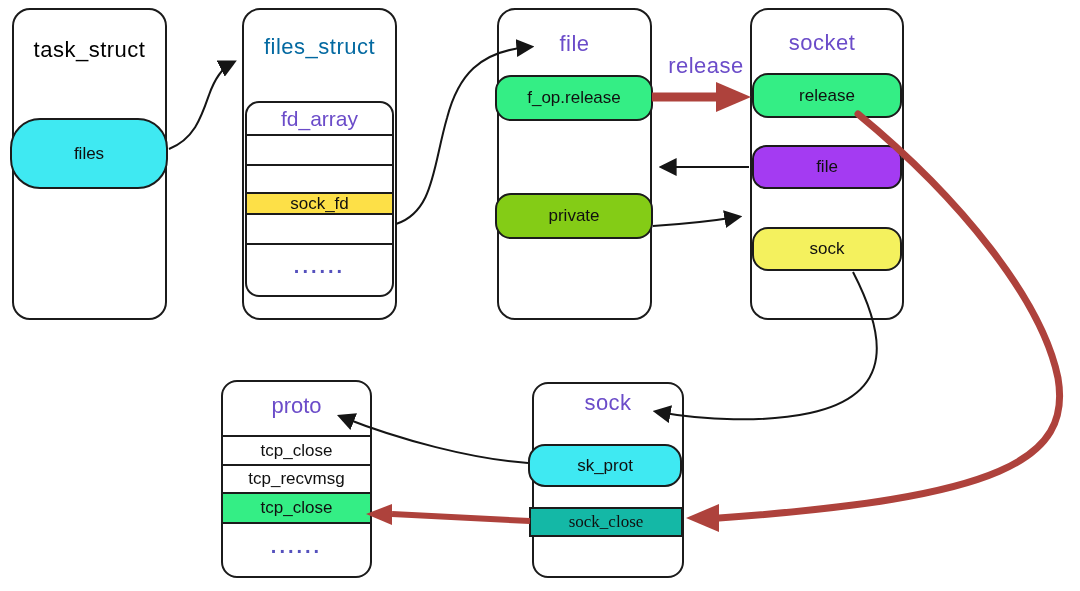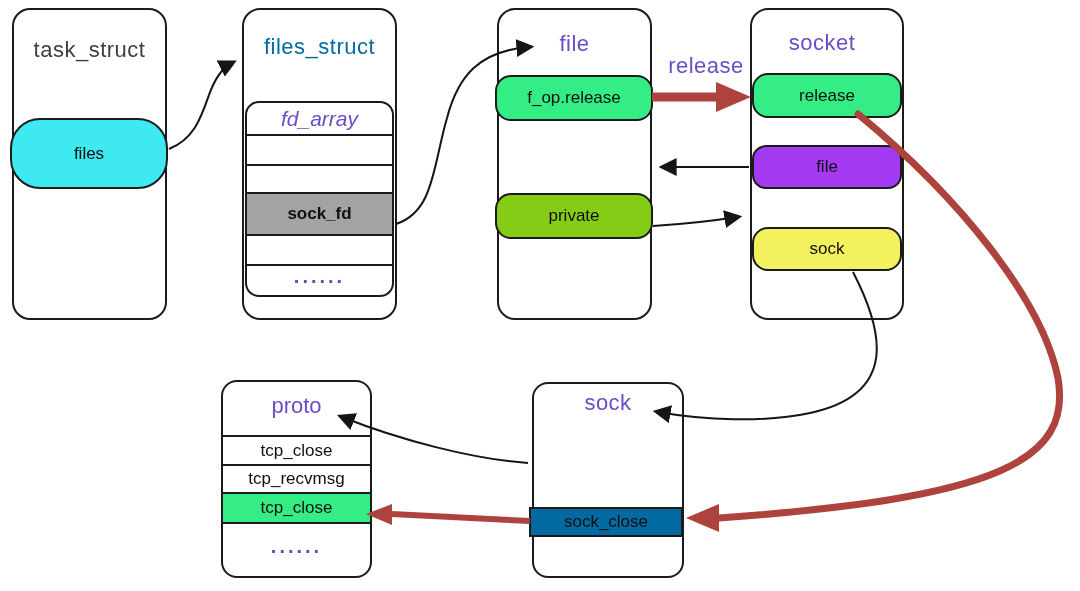--- a/index.html
+++ b/index.html
@@ -45,43 +45,44 @@
 <body>
 
 <div class="canvas">
 
   <div class="box" style="left:12px;top:8px;width:155px;height:312px;"></div>
   <div class="box" style="left:242px;top:8px;width:155px;height:312px;"></div>
   <div class="box" style="left:497px;top:8px;width:155px;height:312px;"></div>
   <div class="box" style="left:750px;top:8px;width:154px;height:312px;"></div>
   <div class="box" style="left:532px;top:382px;width:152px;height:196px;border-radius:16px;"></div>
 
-  <div class="title" style="left: 12px; top: 37px; width: 155px; color: #404040;">task_struct</div>
+  <div class="title" style="left: 12px; top: 37px; width: 155px; color: #000000;">task_struct</div>
   <div class="title" style="left: 242px; top: 34px; width: 155px; color: #0369a1;">files_struct</div>
   <div class="title" style="left: 497px; top: 31px; width: 155px; color: rgb(107, 76, 201);">file</div>
   <div class="title" style="left: 750px; top: 30px; width: 144px; color: rgb(107, 76, 201);">socket</div>
   <div class="title" style="left: 532px; top: 390px; width: 152px; color: rgb(107, 76, 201);">sock</div>
   <div class="title" style="left: 650px; top: 53px; width: 112px; color: rgb(107, 76, 201);">release</div>
 
   <div class="pill" style="left: 10px; top: 118px; width: 158px; height: 71px; border-radius: 30px; background-color: rgb(63, 233, 242);">files</div>
 
   <div class="pill" style="left: 495px; top: 75px; width: 158px; height: 46px; background-color: rgb(52, 238, 133);">f_op.release</div>
   <div class="pill" style="left: 495px; top: 193px; width: 158px; height: 46px; background-color: #84cc16;">private</div>
 
   <div class="pill" style="left: 752px; top: 73px; width: 150px; height: 45px; background-color: rgb(52, 238, 133);">release</div>
   <div class="pill" style="left: 752px; top: 145px; width: 150px; height: 44px; border-radius: 14px; background-color: rgb(164, 59, 242);">file</div>
   <div class="pill" style="left: 752px; top: 227px; width: 150px; height: 44px; background-color: rgb(244, 241, 94);">sock</div>
 
-  <div class="pill" style="left: 529px; top: 507px; width: 154px; height: 30px; border-radius: 0px; background-color: #0369a1;">sock_close</div>
+  <div class="pill" style="left: 528px; top: 444px; width: 154px; height: 43px; border-radius: 17px; background-color: rgb(63, 233, 242);">sk_prot</div>
+  <div class="pill" style="left: 529px; top: 507px; width: 154px; height: 30px; border-radius: 0px; background-color: #14b8a6; font-family: Liberation Serif, serif;">sock_close</div>
 
   <div class="stack" style="left:245px;top:101px;width:149px;height:196px;border-radius:14px;">
-    <div class="hd" style="height: 31px; font-size: 21px; color: rgb(107, 76, 201); font-style: italic;">fd_array</div>
+    <div class="hd" style="height: 31px; font-size: 21px; color: rgb(107, 76, 201);">fd_array</div>
     <div class="row" style="height:30px;"></div>
     <div class="row" style="height:28px;"></div>
-    <div class="row thick" style="height: 44px; background-color: #a3a3a3; font-weight: bold;">sock_fd</div>
+    <div class="row thick" style="height: 23px; background-color: #fde047;">sock_fd</div>
     <div class="row noline" style="height:28px;"></div>
     <div class="row" style="flex:1;">
       <span class="dots" style="color: rgb(85, 81, 189);">......</span>
     </div>
   </div>
 
   <div class="stack" style="left:212px;top:380px;width:151px;height:198px;border-radius:16px;margin-left:9px;">
     <div class="hd" style="height: 53px; font-size: 22px; transform: translateY(-3px); color: rgb(107, 76, 201);">proto</div>
     <div class="row" style="height:29px;">tcp_close</div>
     <div class="row" style="height:28px;">tcp_recvmsg</div>

